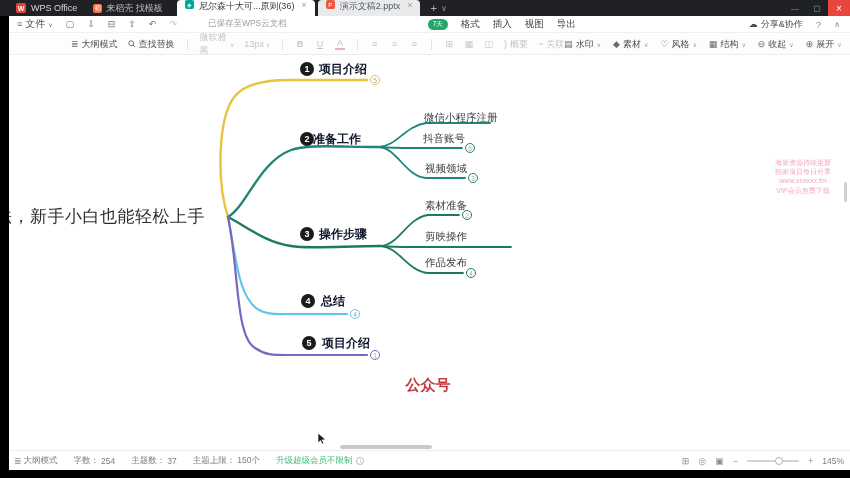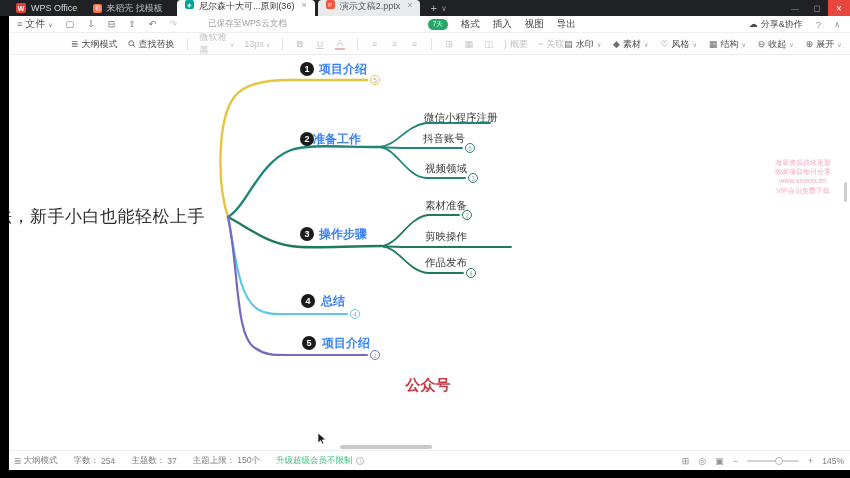--- a/index.html
+++ b/index.html
@@ -49,21 +49,21 @@
   .dd .chev { font-size:6px; }
   .fmt-ic { color:#c6c7c9; font-size:9px; width:12px; text-align:center; }
   .tl-right { margin-left:auto; display:flex; align-items:center; gap:12px; padding-right:14px; }
   .tl-right .titem .chev { font-size:6px; color:#9b9da0; }
 
   
   .canvas { position:absolute; left:0; top:40px; width:841px; height:394px; background:#fff; overflow:hidden; }
   .canvas svg.map { position:absolute; left:0; top:0; }
   .central { position:absolute; left:-54px; top:149px; width:250px; text-align:right; font-size:17px; font-weight:500; color:#2d2d2d; letter-spacing:.5px; white-space:nowrap; }
   .numcirc { position:absolute; width:14px; height:14px; border-radius:50%; background:#1b1b1b; color:#fff; font-size:9px; font-weight:bold; display:flex; align-items:center; justify-content:center; }
-  .tlabel { position:absolute; height:16px; line-height:16px; font-size:12px; font-weight:bold; color:#3b82f6; white-space:nowrap; }
+  .tlabel { position:absolute; height:16px; line-height:16px; font-size:12px; font-weight:bold; color:#0f172a; white-space:nowrap; }
   .clabel { position:absolute; height:14px; line-height:14px; font-size:10.5px; color:#3a3a3a; white-space:nowrap; }
   .badge { position:absolute; width:10px; height:10px; border-radius:50%; background:#fff; font-size:6.5px; color:#a8a8a8; display:flex; align-items:center; justify-content:center; }
   .ad { position:absolute; left:329px; top:320px; width:180px; text-align:center; font-weight:bold; color:#c23a44; }
   .ad .l1 { font-size:15px; line-height:17px; }
   .ad .l2 { font-size:16px; line-height:19px; }
   .ad .l3 { font-size:15px; line-height:19px; }
   .wm { position:absolute; left:745px; top:102px; width:98px; text-align:center; font-size:7px; line-height:9.2px; color:#f3a9bf; filter:blur(0.3px); }
   .hscroll { position:absolute; left:331px; top:389px; width:92px; height:4px; background:#c9c9c9; border-radius:2px; }
   .vscroll { position:absolute; left:835px; top:126px; width:3px; height:20px; background:#cfcfcf; border-radius:2px; }
   .cursor { position:absolute; left:308px; top:376px; }

